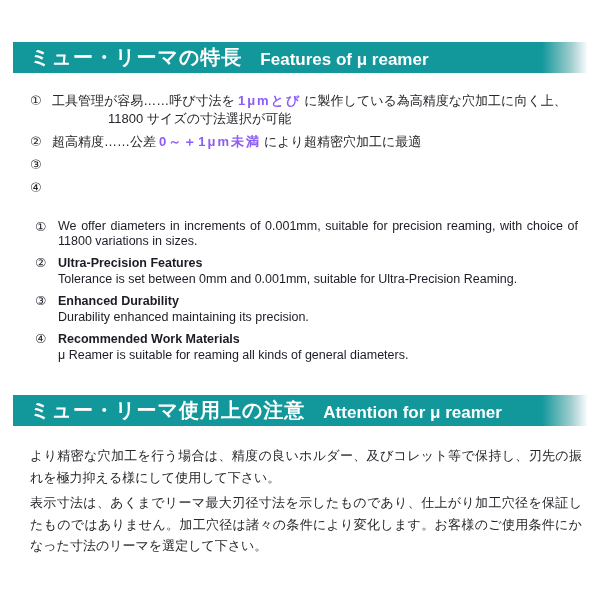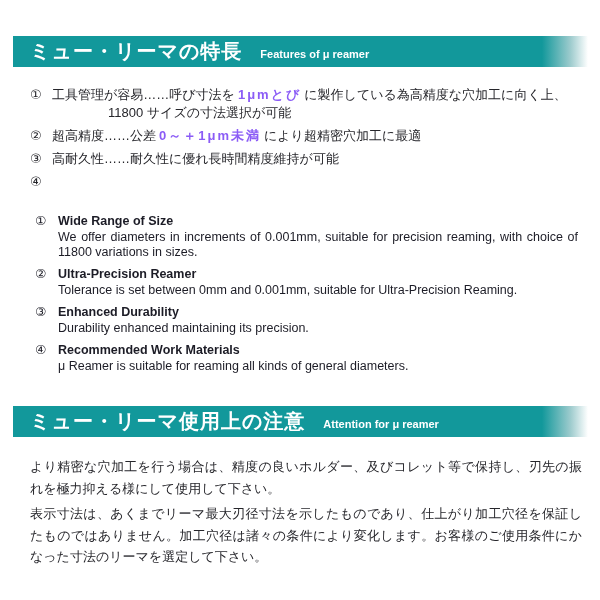--- a/index.html
+++ b/index.html
@@ -7,28 +7,28 @@
     width:600px;height:600px;background:#ffffff;
     font-family:"Liberation Sans","DejaVu Sans",sans-serif;
     color:#232328;overflow:hidden;
   }
   .page{padding-top:36px;}
 
   
   .bar{
     margin-left:13px;width:575px;height:31px;
     background:linear-gradient(to right,#12989b 0%,#12989b 92%,#9fccce 97%,#ffffff 100%);
-    display:flex;align-items:center;box-sizing:border-box;
+    display:flex;align-items:center;box-sizing:border-box;margin-top:6px;
   }
   .bar-jp{
     font-size:20px;font-weight:bold;color:#ffffff;
     padding-left:17px;letter-spacing:1px;white-space:nowrap;
   }
   .bar-en{
-    font-size:11px;font-weight:bold;color:#ffffff;
+    font-size:17px;font-weight:bold;color:#ffffff;
     margin-left:18px;position:relative;top:2px;white-space:nowrap;
   }
 
   
   .jp-list{margin:19px 0 0 30px;font-size:13px;color:#26262b;}
   .jp-item{margin-bottom:5px;}
   .jp-line{display:flex;line-height:18px;white-space:nowrap;}
   .jp-num{width:22px;flex:0 0 22px;}
   .jp-cont{padding-left:78px;line-height:18px;white-space:nowrap;}
   .em-red{
@@ -75,46 +75,44 @@
     <div class="jp-item">
       <div class="jp-line">
         <span class="jp-num">②</span>
         <span><span>超高精度……公差</span><span class="em-red">0～＋1μm未満</span><span>により超精密穴加工に最適</span></span>
       </div>
     </div>
 
     <div class="jp-item">
       <div class="jp-line">
         <span class="jp-num">③</span>
-        <span>高耐久性……耐久性に優れ長時間精度維持が可能</span>
       </div>
     </div>
 
     <div class="jp-item">
       <div class="jp-line">
         <span class="jp-num">④</span>
       </div>
     </div>
 
   </div>
 
   <div class="en-list">
 
     <div class="en-item">
       <span class="en-num">①</span>
       <div class="en-content">
-        <div class="en-title">Wide Range of Size</div>
         <div class="en-body">We offer diameters in increments of 0.001mm, suitable for precision reaming, with choice of 11800 variations in sizes.</div>
       </div>
     </div>
 
     <div class="en-item">
       <span class="en-num">②</span>
       <div class="en-content">
-        <div class="en-title">Ultra-Precision Reamer</div>
+        <div class="en-title">Ultra-Precision Features</div>
         <div class="en-body">Tolerance is set between 0mm and 0.001mm, suitable for Ultra-Precision Reaming.</div>
       </div>
     </div>
 
     <div class="en-item">
       <span class="en-num">③</span>
       <div class="en-content">
         <div class="en-title">Enhanced Durability</div>
         <div class="en-body">Durability enhanced maintaining its precision.</div>
       </div>

